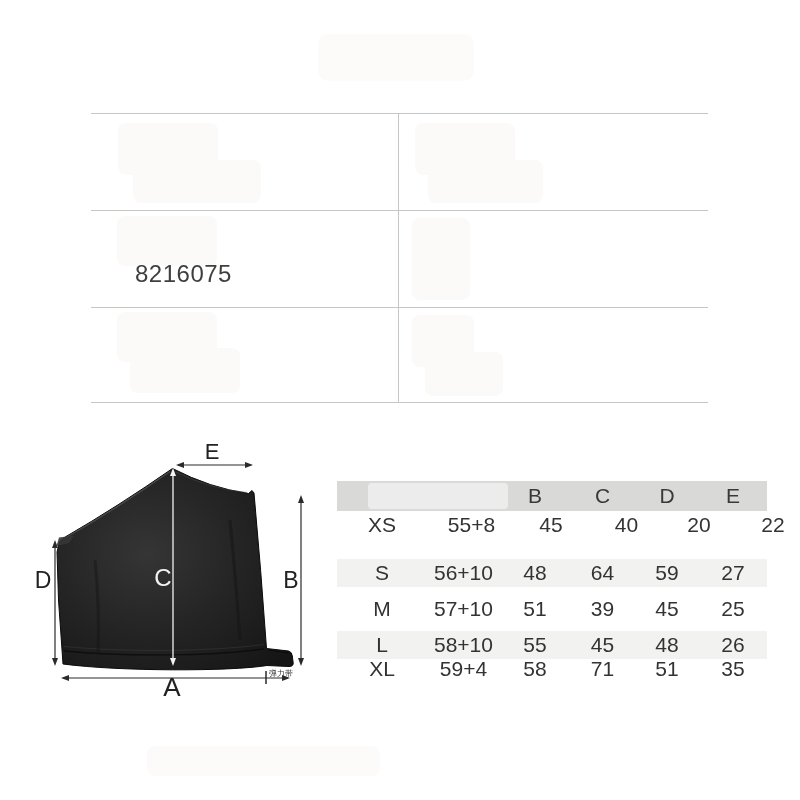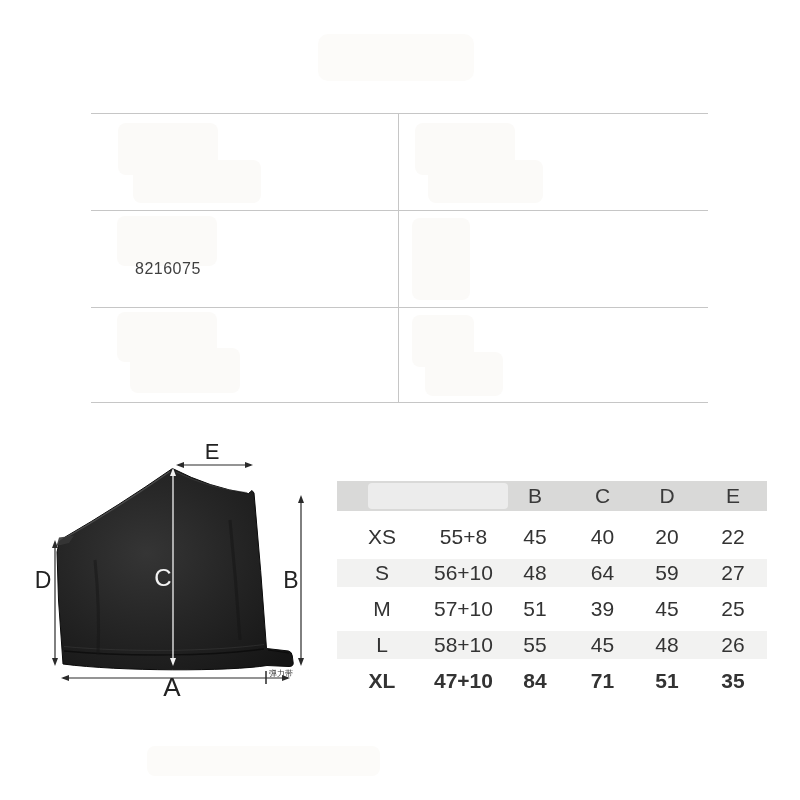--- a/index.html
+++ b/index.html
@@ -11,42 +11,42 @@
   .watermark{position:absolute;background:#fcfbf9;border-radius:10px;}
   .wm-top{left:318px;top:34px;width:156px;height:47px;}
   .wm-bottom{left:147px;top:746px;width:233px;height:30px;border-radius:8px;}
   
   .grid-line{position:absolute;background:#c6c6c6;}
   .gl-h{left:91px;width:617px;height:1px;}
   .gl-h1{top:113px;} .gl-h2{top:210px;} .gl-h3{top:307px;} .gl-h4{top:402px;}
   .gl-v{left:398px;top:113px;width:1px;height:289px;}
   .cell-ghost{position:absolute;background:#fbfaf8;border-radius:8px;}
   .product-code{
-    position:absolute;left:135px;top:260px;font-size:16px;color:#3f3f3f;
+    position:absolute;left:135px;top:260px;font-size:24px;color:#3f3f3f;
     letter-spacing:0.5px;
   }
   
   .diagram-svg{position:absolute;left:30px;top:440px;width:290px;height:270px;}
   
   .size-chart{position:absolute;left:337px;top:481px;width:430px;height:220px;}
   .sc-row{
     position:absolute;left:0;width:430px;height:28px;
     display:grid;grid-template-columns:90px 73px 70px 65px 64px 68px;
     align-items:center;text-align:center;font-size:21px;color:#333333;
   }
   .sc-header{top:0;height:30px;background:#d9d9d8;color:#3a3a3a;}
   .sc-header .erased{
     position:absolute;left:31px;top:2px;width:140px;height:26px;
     background:rgba(255,255,255,0.5);border-radius:4px;
   }
-  .sc-r0{top:42px;}
+  .sc-r0{top:30px;gap:8px;}
   .sc-r1{top:78px;background:#f2f2f1;}
   .sc-r2{top:114px;}
   .sc-r3{top:150px;background:#f2f2f1;}
-  .sc-r4{top:186px;font-weight:bold;}
+  .sc-r4{top:174px;}
   .sc-cell{position:relative;}
 </style>
 </head>
 <body>
 
 <div class="watermark wm-top"></div>
 <div class="watermark wm-bottom"></div>
 
 <div>
   <div class="grid-line gl-h gl-h1"></div>
@@ -180,19 +180,19 @@
     <div class="sc-cell">L</div>
     <div class="sc-cell">58+10</div>
     <div class="sc-cell">55</div>
     <div class="sc-cell">45</div>
     <div class="sc-cell">48</div>
     <div class="sc-cell">26</div>
   </div>
 
   <div class="sc-row sc-r4">
     <div class="sc-cell">XL</div>
-    <div class="sc-cell">47+10</div>
-    <div class="sc-cell">84</div>
+    <div class="sc-cell">59+4</div>
+    <div class="sc-cell">58</div>
     <div class="sc-cell">71</div>
     <div class="sc-cell">51</div>
     <div class="sc-cell">35</div>
   </div>
 </div>
 
 </body></html>

